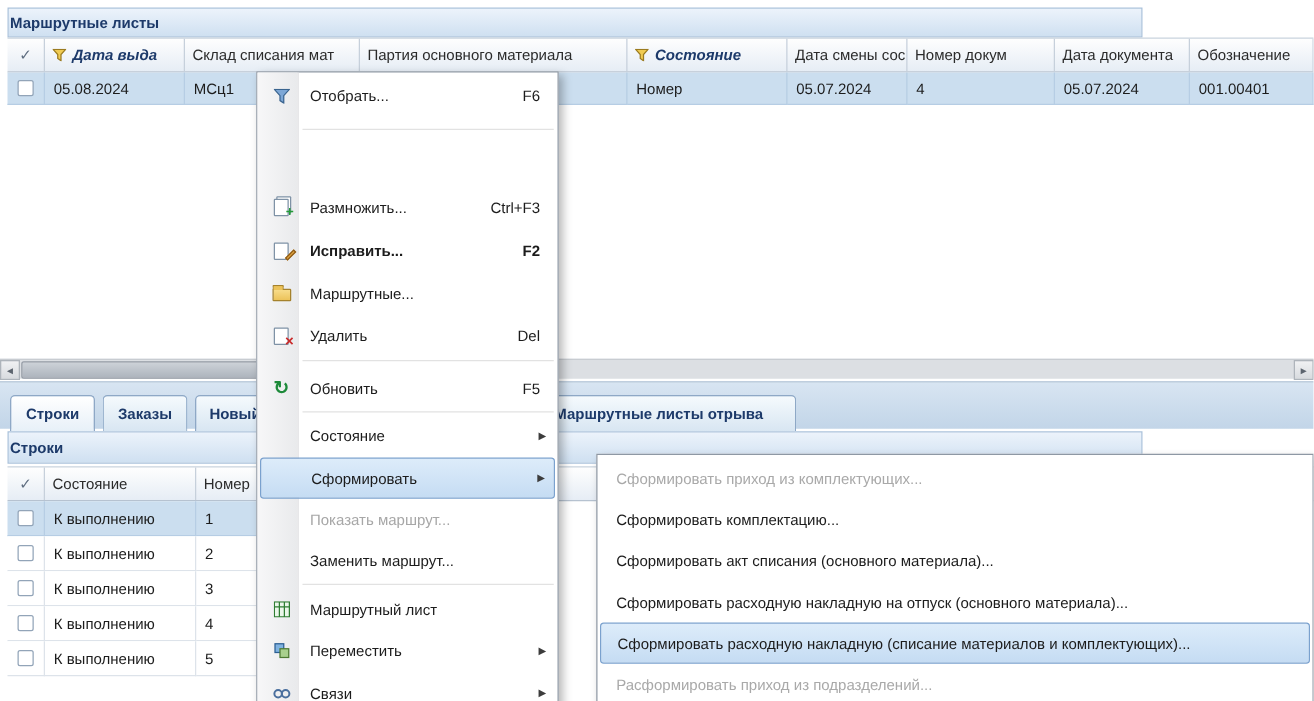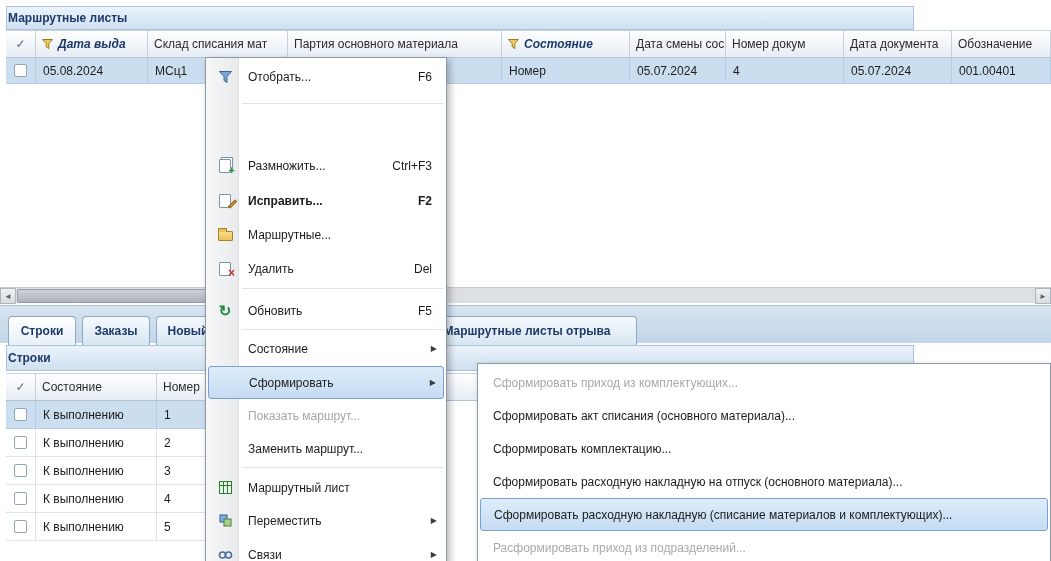--- a/index.html
+++ b/index.html
@@ -315,24 +315,24 @@
       <span class="mi-label">Связи</span>
       <span class="mi-arrow">▶</span>
     </div>
   </div>
 
   <div class="submenu">
     <div class="smi disabled">
       <span>Сформировать приход из комплектующих...</span>
     </div>
     <div class="smi">
+      <span>Сформировать комплектацию...</span>
+    </div>
+    <div class="smi">
       <span>Сформировать акт списания (основного материала)...</span>
-    </div>
-    <div class="smi">
-      <span>Сформировать комплектацию...</span>
     </div>
     <div class="smi">
       <span>Сформировать расходную накладную на отпуск (основного материала)...</span>
     </div>
     <div class="smi highlight">
       <span>Сформировать расходную накладную (списание материалов и комплектующих)...</span>
     </div>
     <div class="smi disabled">
       <span>Расформировать приход из подразделений...</span>
     </div>

